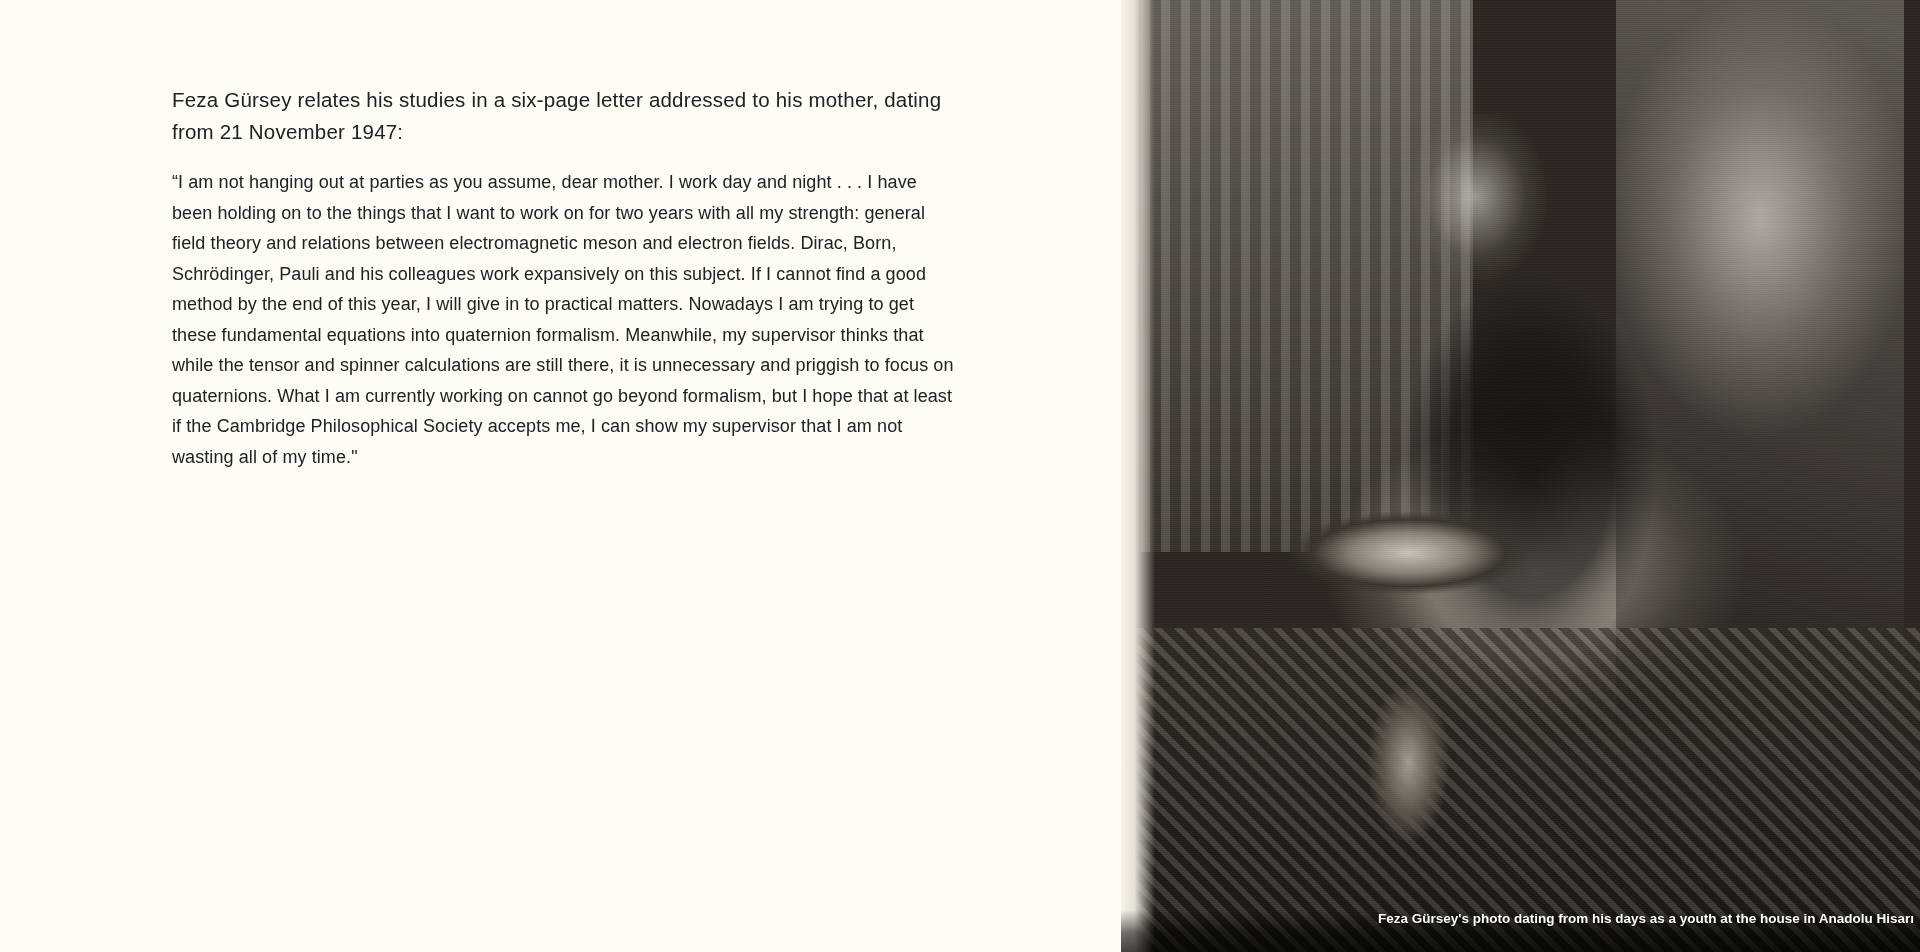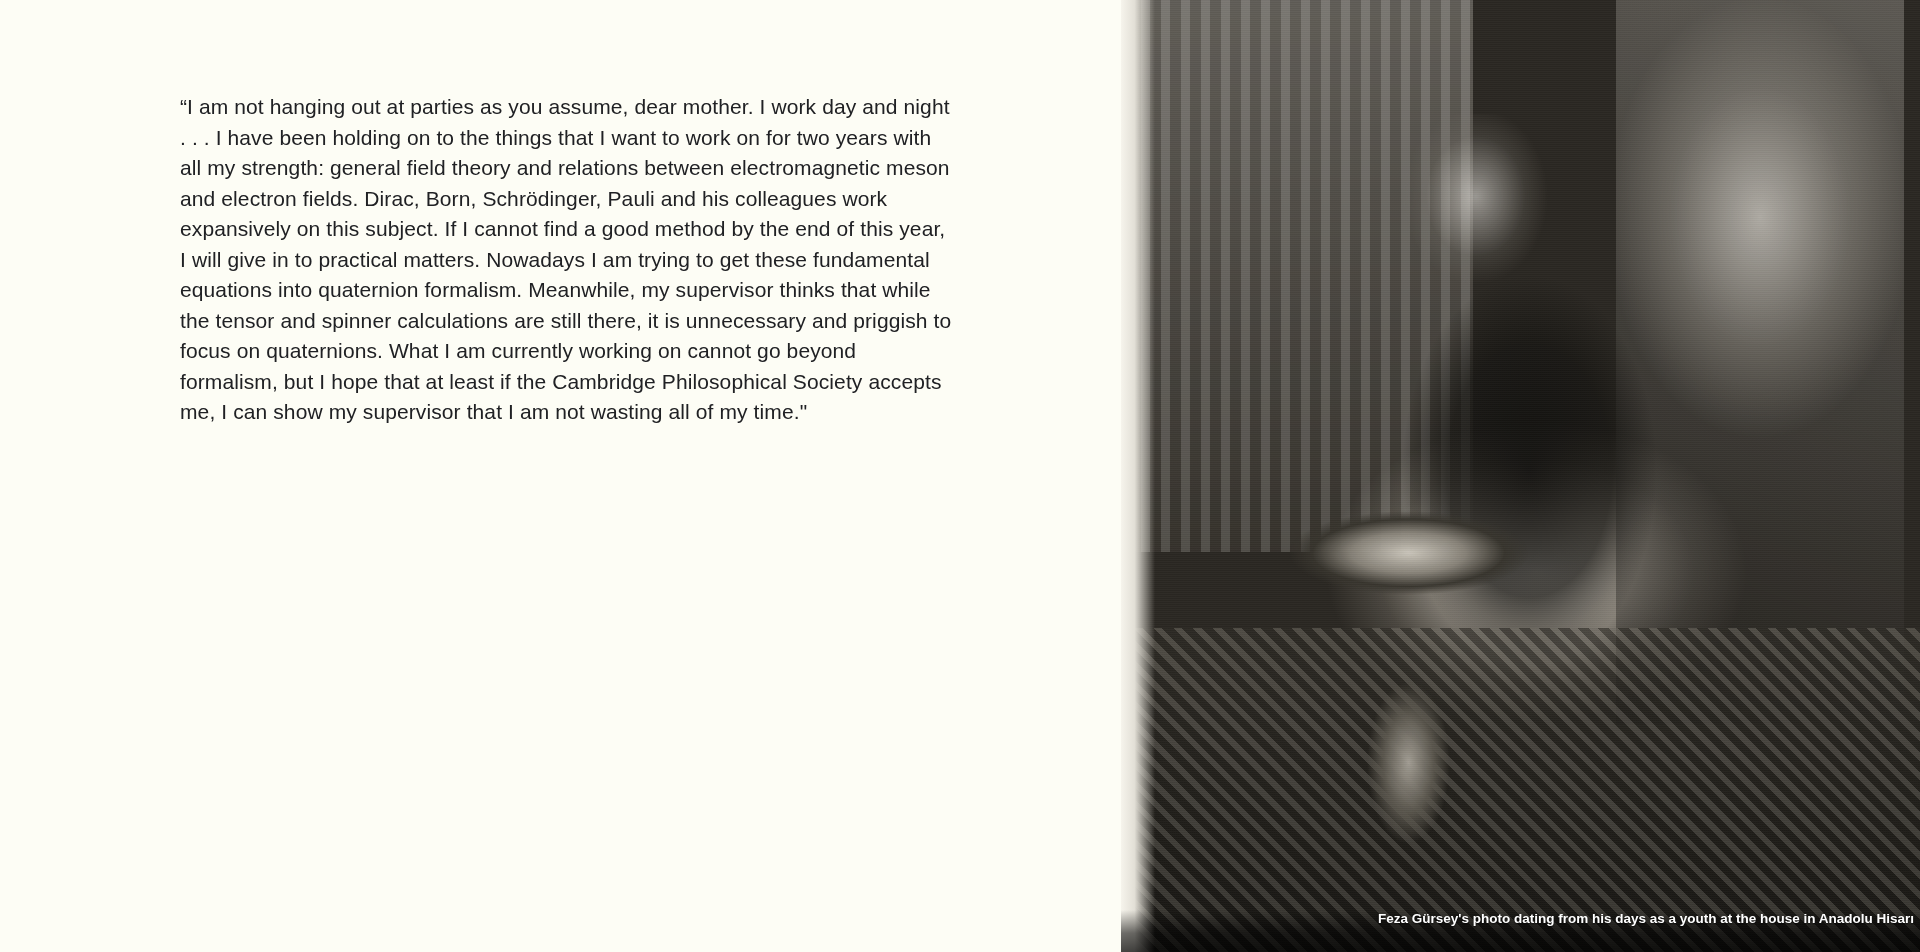--- a/index.html
+++ b/index.html
@@ -28,24 +28,24 @@
     width: 790px;
   }
   .intro-paragraph {
     font-size: 20.5px;
     line-height: 32px;
     color: #202124;
     margin: 0 0 19px 0;
     letter-spacing: 0.01em;
   }
   .letter-paragraph {
-    font-size: 21px;
+    font-size: 18px;
     line-height: 30.5px;
     color: #202124;
-    margin: 8px;
+    margin: 0;
     letter-spacing: 0.005em;
   }
 
   
   .photo-panel {
     position: absolute;
     left: 1121px;
     top: 0;
     width: 799px;
     height: 952px;
@@ -149,20 +149,21 @@
     white-space: nowrap;
     text-shadow: 0 1px 2px rgba(0,0,0,0.8);
   }
 </style>
 </head>
 <body>
 
 <div class="page">
 
   <div class="text-column">
+    <p class="intro-paragraph">Feza Gürsey relates his studies in a six-page letter addressed to his mother, dating from 21 November 1947:</p>
     <p class="letter-paragraph">“I am not hanging out at parties as you assume, dear mother. I work day and night . . . I have been holding on to the things that I want to work on for two years with all my strength: general field theory and relations between electromagnetic meson and electron fields. Dirac, Born, Schrödinger, Pauli and his colleagues work expansively on this subject. If I cannot find a good method by the end of this year, I will give in to practical matters. Nowadays I am trying to get these fundamental equations into quaternion formalism. Meanwhile, my supervisor thinks that while the tensor and spinner calculations are still there, it is unnecessary and priggish to focus on quaternions. What I am currently working on cannot go beyond formalism, but I hope that at least if the Cambridge Philosophical Society accepts me, I can show my supervisor that I am not wasting all of my time."</p>
   </div>
 
   <div class="photo-panel">
     <div class="photo">
       <div class="photo-overlay-a"></div>
       <div class="photo-overlay-b"></div>
       <div class="photo-overlay-figure"></div>
       <div class="photo-overlay-rug"></div>
       <div class="photo-overlay-vessel"></div>

